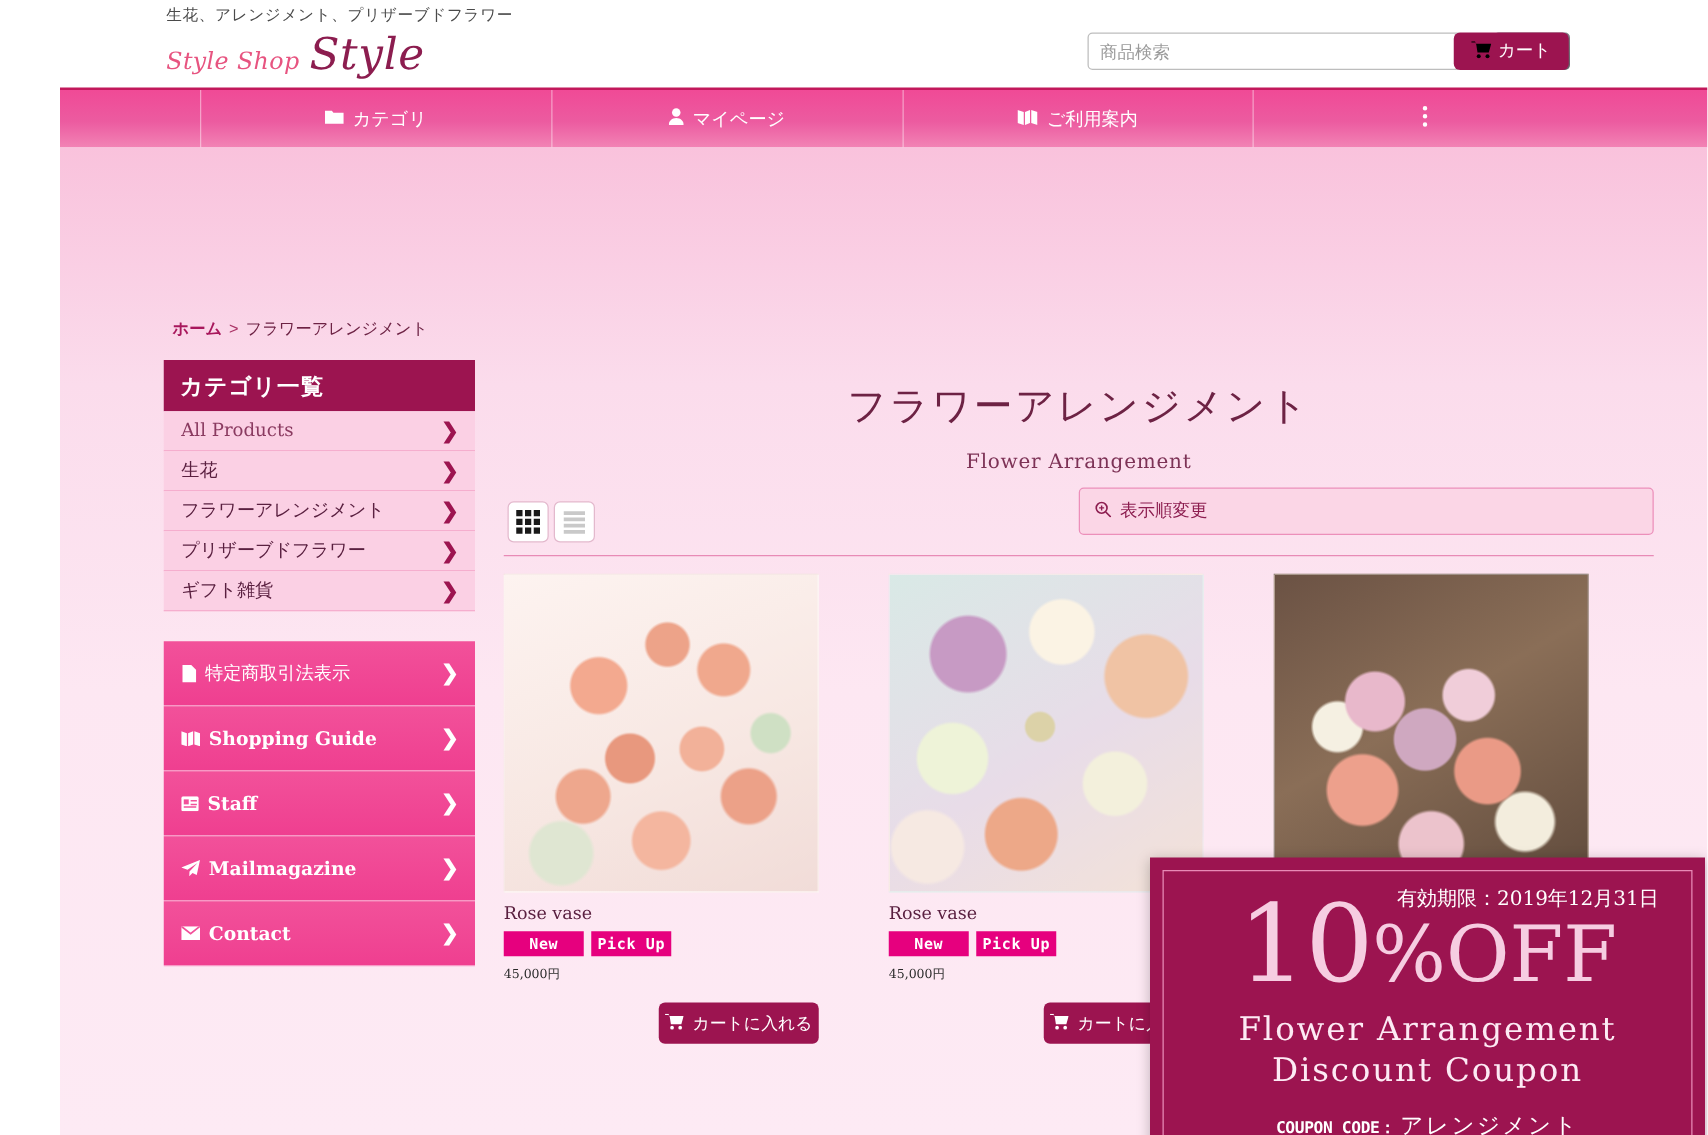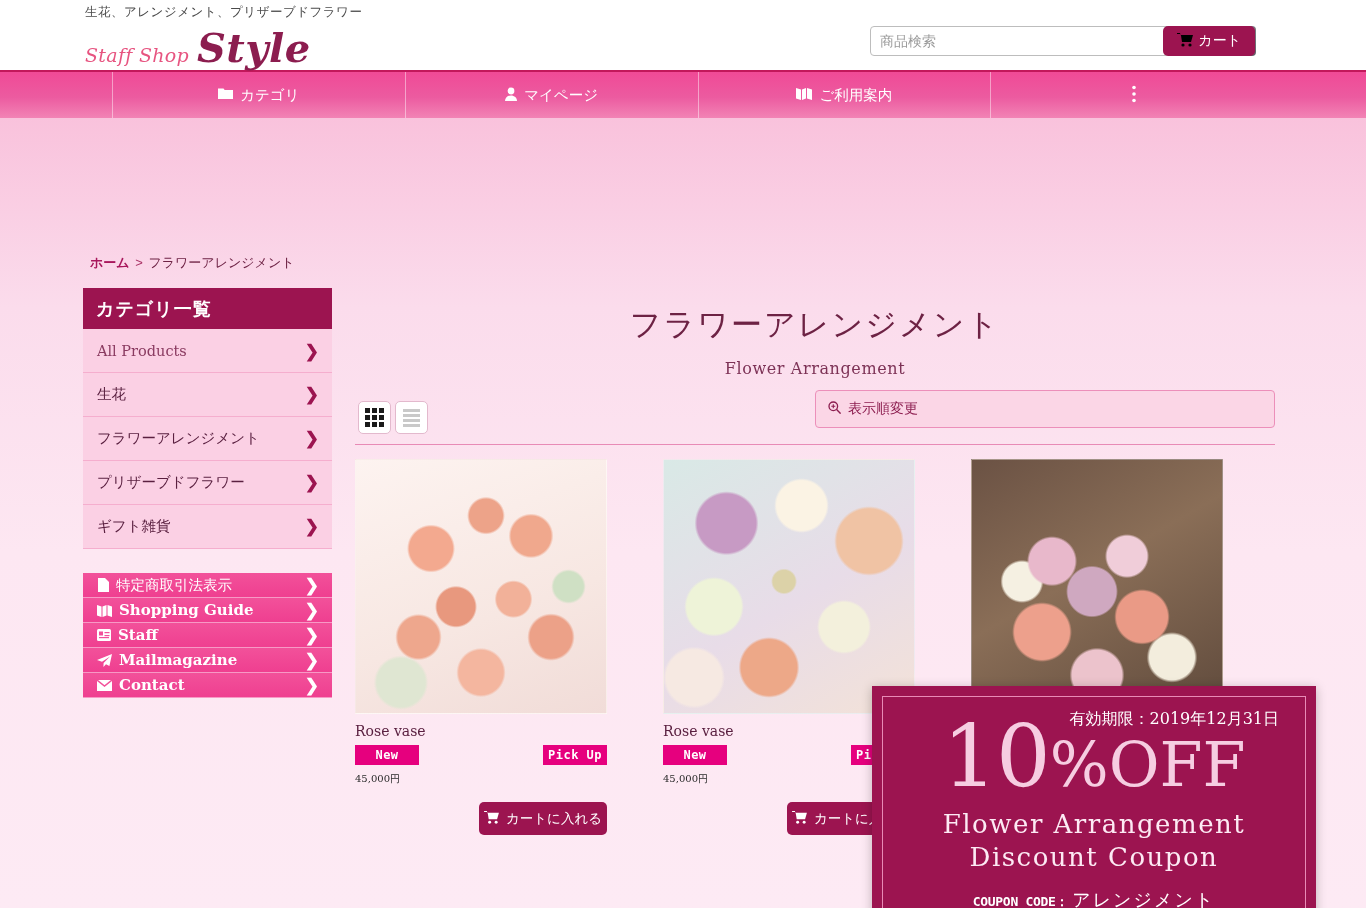--- a/index.html
+++ b/index.html
@@ -3,21 +3,21 @@
 <meta charset="utf-8">
 <style>
   * { box-sizing: border-box; margin: 0; padding: 0; }
   html, body { width: 1366px; height: 908px; overflow: hidden; }
   body {
     font-family: "Liberation Sans", sans-serif;
     background: #ffffff;
     color: #333;
     font-size: 14px;
   }
-  .page { position: relative; width: 1366px; height: 908px; overflow: hidden; }
+  .page { position: relative; width: 1366px; height: 908px; overflow: hidden; padding-left: 48px; }
 
   
   .header {
     position: relative;
     height: 72px;
     background: #ffffff;
     border-bottom: 2px solid #c2185b;
   }
   .brand { position: absolute; left: 85px; top: 4px; }
   .brand-tagline {
@@ -26,21 +26,21 @@
   }
   .brand-logo {
     margin-top: 3px;
     font-family: "DejaVu Serif", "Liberation Serif", serif;
     font-style: italic;
     color: #e75480;
     white-space: nowrap;
   }
   .brand-logo .logo-small { font-size: 19px; letter-spacing: .3px; }
   .brand-logo .logo-big {
-    font-size: 40px; color: #8c1d4f; margin-left: 8px; letter-spacing: .5px; font-weight: bold;
+    font-size: 35px; color: #8c1d4f; margin-left: 8px; letter-spacing: .5px;
   }
   .header-tools {
     position: absolute; right: 110px; top: 26px;
     display: flex; align-items: center; gap: 25px;
   }
   .search-input {
     width: 300px; height: 30px; border: 1px solid #bdbdbd; border-radius: 4px;
     padding: 0 9px; font-size: 14px; color: #333; background: #fff;
     font-family: "Liberation Sans", sans-serif;
   }
@@ -90,34 +90,34 @@
   .breadcrumb .crumb-cur { color: #6d2244; }
 
   
   .sidebar { position: absolute; left: 83px; top: 170px; width: 249px; }
   .side-head {
     height: 41px; background: #9c1450; color: #fff;
     display: flex; align-items: center; padding-left: 13px;
     font-size: 18px; font-weight: bold; letter-spacing: 1px;
   }
   .cat-item {
-    height: 44px; background: #fbd0e4;
+    height: 32px; background: #fbd0e4;
     border-bottom: 1px solid #f5aece;
     display: flex; align-items: center; padding: 0 14px;
     font-size: 14.5px; color: #5a2040; cursor: pointer;
     position: relative;
   }
   .cat-item.serif { font-family: "DejaVu Serif", "Liberation Serif", serif; color: #8a3a60; }
   .cat-item .chev {
     position: absolute; right: 13px; color: #9c1450;
     font-size: 17px; font-weight: bold;
   }
   .side-gap { height: 24px; }
   .menu-item {
-    height: 25px; margin-bottom: 0px;
+    height: 52px; margin-bottom: 0px;
     background: linear-gradient(#f2519a, #ef3f90);
     border-bottom: 1px solid #f799c5;
     display: flex; align-items: center; padding: 0 14px;
     color: #fff; cursor: pointer; position: relative; font-size: 14.5px;
   }
   .menu-item .mi-icon { margin-right: 7px; display: inline-flex; }
   .menu-item .mi-icon svg { fill: #fff; }
   .menu-item .en {
     font-family: "DejaVu Serif", "Liberation Serif", serif;
     font-size: 15px; font-weight: bold;
@@ -169,21 +169,21 @@
     grid-template-columns: repeat(3, 252px); gap: 56px 56px;
   }
   .p-img {
     width: 252px; height: 255px; border: 1px solid rgba(255,255,255,.35);
     background-size: cover; background-position: center;
   }
   .p-name {
     margin-top: 9px; font-size: 14px; color: #5a2040;
     font-family: "DejaVu Serif", "Liberation Serif", serif;
   }
-  .p-badges { margin-top: 6px; display: flex; gap: 6px; justify-content: space-between; }
+  .p-badges { margin-top: 6px; display: flex; gap: 6px; }
   .badge {
     background: #e6007e; color: #fff; font-size: 12px; font-weight: bold;
     padding: 3px 0; width: 64px; text-align: center; letter-spacing: .5px;
     font-family: "DejaVu Sans Mono", "Liberation Mono", monospace;
   }
   .p-price {
     margin-top: 7px; font-size: 10px; color: #2b2b2b;
     font-family: "DejaVu Serif", "Liberation Serif", serif;
   }
   .cart-add {
@@ -233,21 +233,21 @@
 </style>
 </head>
 <body>
 
 <div class="page">
 
   <div class="header">
     <div class="brand">
       <div class="brand-tagline">生花、アレンジメント、プリザーブドフラワー</div>
       <div class="brand-logo">
-        <span class="logo-small">Staff Shop</span><span class="logo-big">Style</span>
+        <span class="logo-small">Style Shop</span><span class="logo-big">Style</span>
       </div>
     </div>
 
     <div class="header-tools">
       <input class="search-input" type="text" placeholder="商品検索" style="">
       <button class="search-btn">検索</button>
     </div>
 
     <div class="tools-wrap"></div>
 

